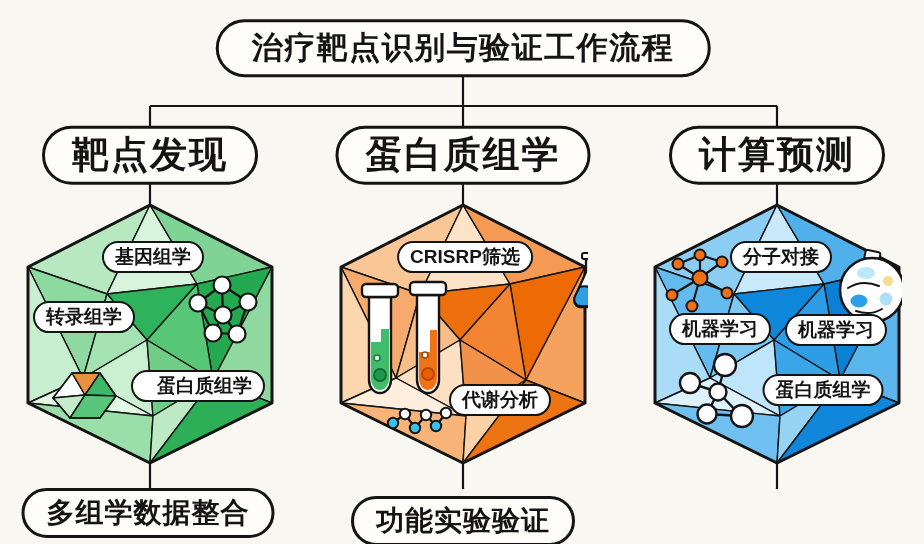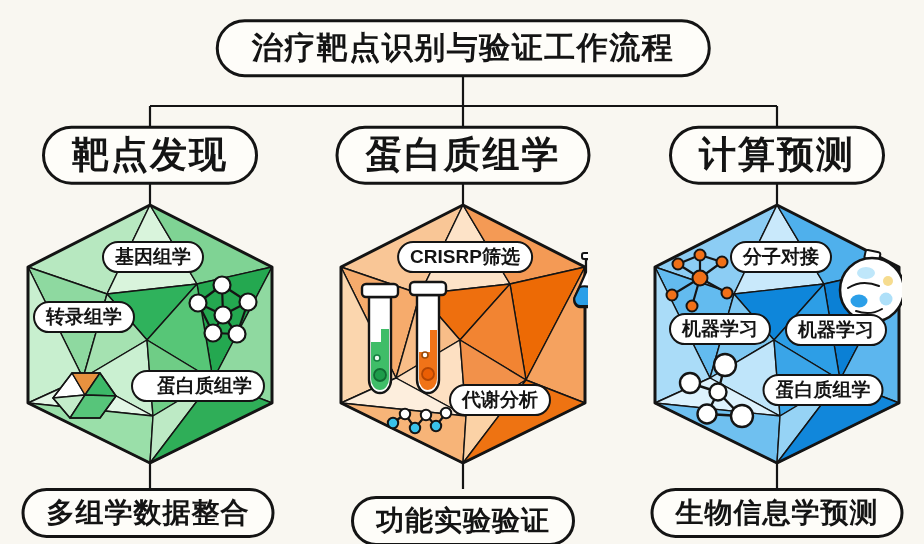--- a/index.html
+++ b/index.html
@@ -187,15 +187,14 @@
   <div class="pill label-pill" style="left:465px;top:257px;">CRISRP筛选</div>
   <div class="pill label-pill" style="left:500px;top:400px;">代谢分析</div>
 
   <div class="pill label-pill" style="left:781px;top:257px;">分子对接</div>
   <div class="pill label-pill" style="left:720px;top:329px;">机器学习</div>
   <div class="pill label-pill" style="left:836px;top:330px;">机器学习</div>
   <div class="pill label-pill" style="left:823px;top:390px;">蛋白质组学</div>
 
   <div class="pill footer-pill" style="left:148px;top:513px;">多组学数据整合</div>
   <div class="pill footer-pill" style="left:463px;top:513px;margin-top:8px;">功能实验验证</div>
-  <div class="pill footer-pill" style="left:777px;top:513px;">生物信息学预测</div>
 
 </div>
 
 </body></html>

